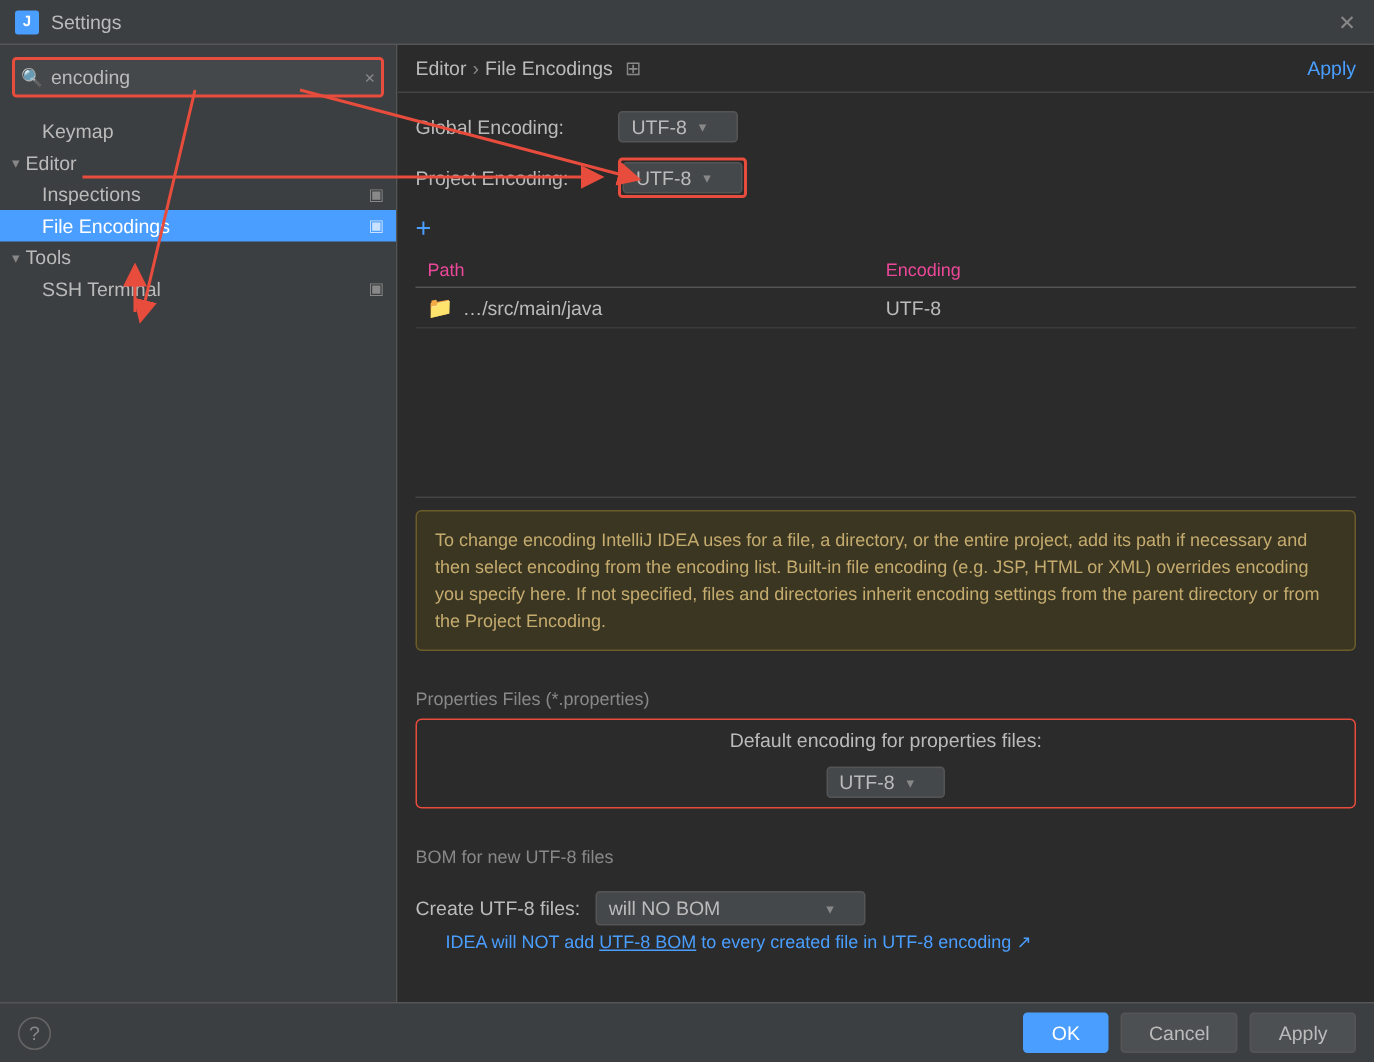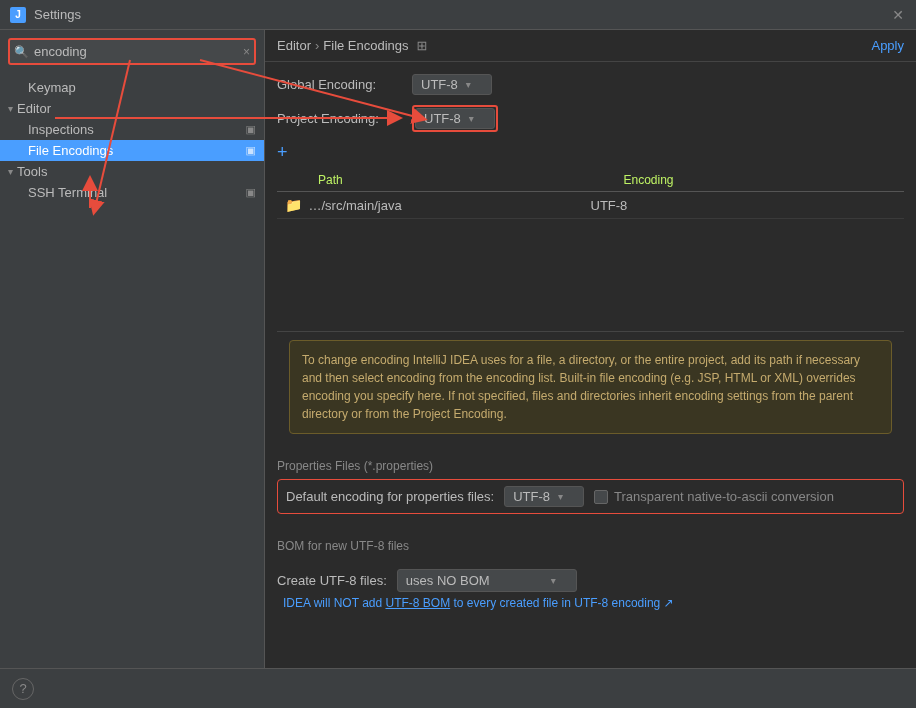--- a/index.html
+++ b/index.html
@@ -226,23 +226,22 @@
       margin-left: 0;
     }
 
     .table-header {
       display: grid;
       grid-template-columns: 1fr 1fr;
       border-bottom: 1px solid #555;
       padding: 4px 8px;
     }
     .table-col-header {
-      color: #bef264;
+      color: #ec4899;
       font-size: 12px;
-      margin-left: 33px;
     }
 
     .table-body {
       min-height: 140px;
       border-bottom: 1px solid #444;
     }
     .table-row {
       display: grid;
       grid-template-columns: 1fr 1fr;
       padding: 5px 8px;
@@ -260,40 +259,41 @@
     .folder-color {
       color: #4a9eff;
       font-size: 14px;
     }
 
     .info-box {
       background: #3a3622;
       border: 1px solid #6b5c2a;
       border-radius: 4px;
       padding: 10px 12px;
-      margin: 8px 12px;
+      margin: 8px 0;
       color: #c5ab6e;
       font-size: 12px;
       line-height: 1.5;
     }
 
     .section-label {
       color: #888;
       font-size: 12px;
       margin: 25px 0 6px 0;
     }
 
     .props-row {
       display: flex;
       align-items: center;
       gap: 10px;
       padding: 6px 8px;
       border: 1px solid #e74c3c;
       border-radius: 4px;
       margin-bottom: 16px;
+      flex-direction: column;
     }
     .props-label {
       color: #bbbbbb;
       font-size: 13px;
     }
     .checkbox-area {
       display: flex;
       align-items: center;
       gap: 6px;
       color: #888;
@@ -324,21 +324,21 @@
       font-size: 13px;
       min-width: 180px;
       display: inline-flex;
       align-items: center;
       justify-content: space-between;
     }
     .bom-info {
       color: #4a9eff;
       font-size: 12px;
       margin-top: 4px;
-      margin-left: 6px;
+      margin-left: 20px;
     }
 
     
     .bottom-bar {
       height: 40px;
       background: #3c3f41;
       border-top: 1px solid #555;
       display: flex;
       align-items: center;
       justify-content: space-between;
@@ -503,47 +503,48 @@
       </div>
 
       
       <div class="section-label">Properties Files (*.properties)</div>
       <div class="props-row">
         <span class="props-label">Default encoding for properties files:</span>
         <div class="encoding-select">
           <span>UTF-8</span>
           <span class="select-arrow">▾</span>
         </div>
-        <div class="checkbox-area">
-          <div class="checkbox"></div>
-          <span>Transparent native-to-ascii conversion</span>
-        </div>
       </div>
 
       
       <div class="bom-section">
         <div class="section-label">BOM for new UTF-8 files</div>
         <div class="bom-row">
           <span>Create UTF-8 files:</span>
           <div class="bom-select">
-            <span>uses NO BOM</span>
+            <span>will NO BOM</span>
             <span class="select-arrow">▾</span>
           </div>
         </div>
         <div class="bom-info">
           <span>IDEA will NOT add </span><span style="color:#4a9eff;text-decoration:underline;">UTF-8 BOM</span><span> to every created file in UTF-8 encoding ↗</span>
         </div>
       </div>
     </div>
   </div>
 </div>
 
 <div class="bottom-bar">
   <div class="help-btn">
     <span>?</span>
+  </div>
+  <div class="action-buttons">
+    <button class="btn btn-primary">OK</button>
+    <button class="btn">Cancel</button>
+    <button class="btn">Apply</button>
   </div>
 </div>
 
 <svg class="annotation-overlay" viewBox="0 0 916 708">
 
   <defs>
     <marker id="arrowhead" markerWidth="8" markerHeight="8" refX="4" refY="4" orient="auto">
       <path d="M0,0 L0,8 L8,4 z" fill="#e74c3c"></path>
     </marker>
   </defs>

